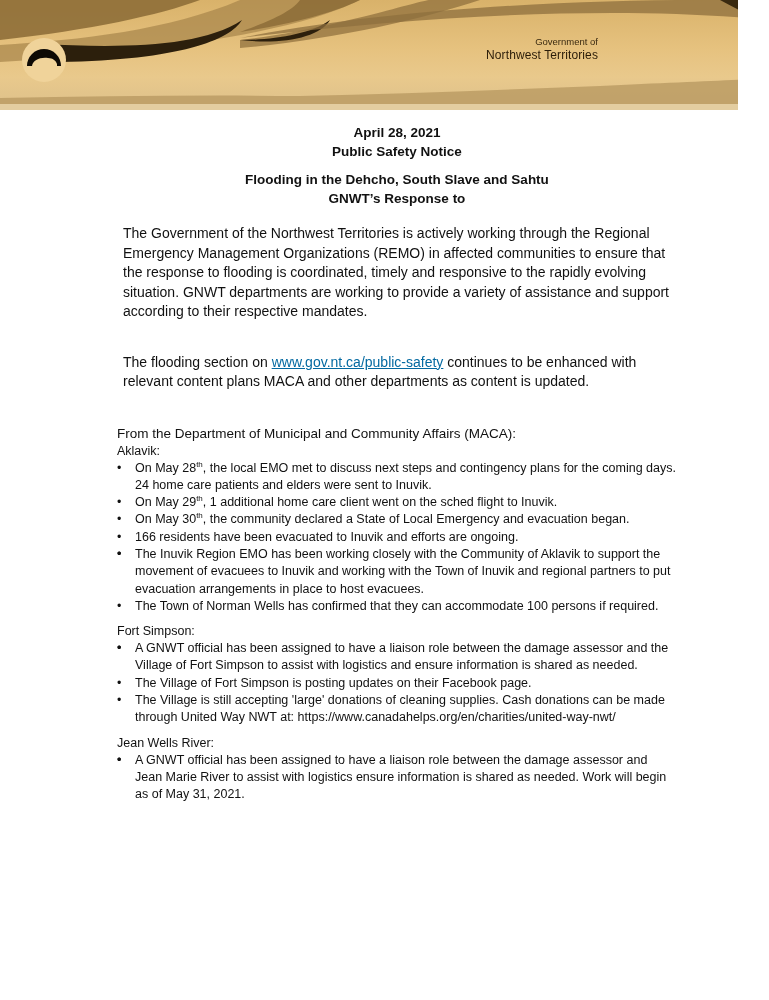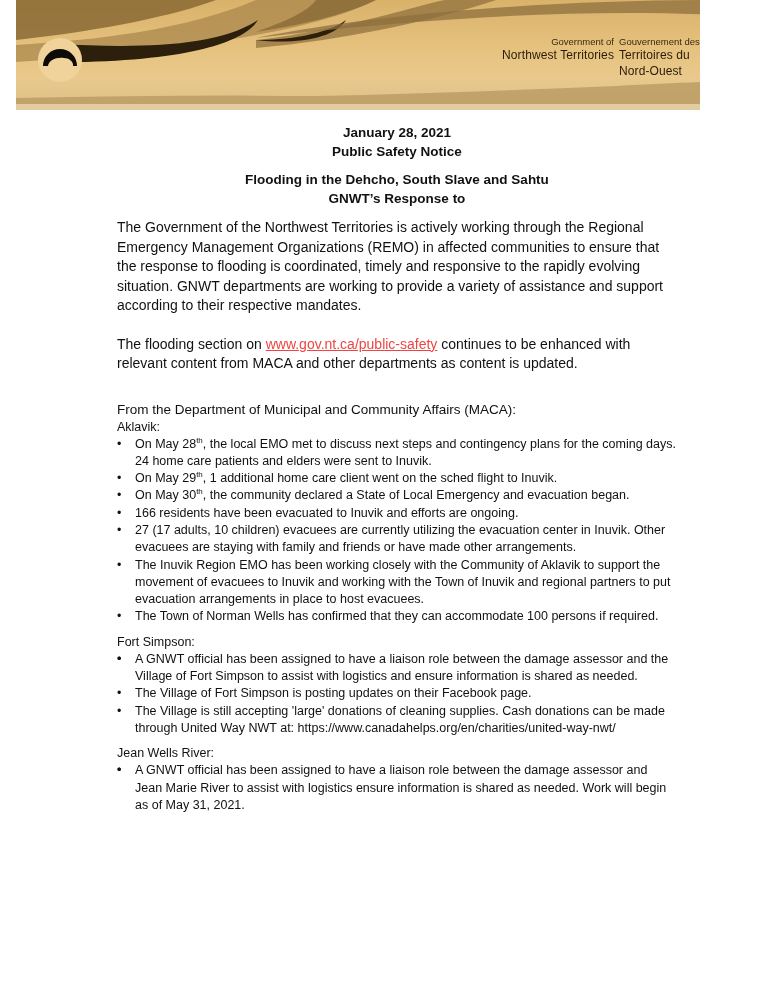--- a/index.html
+++ b/index.html
@@ -1,34 +1,34 @@
 <!DOCTYPE html>
 <html><head>
 <meta charset="utf-8">
 <style>
   html, body { margin: 0; padding: 0; background: #ffffff; }
   body { width: 769px; height: 1000px; position: relative; overflow: hidden;
          font-family: "Liberation Sans", sans-serif; color: #111; }
 
-  .banner { position: absolute; left: 16px; top: 0; width: 684px; height: 110px; overflow: hidden;
+  .banner { position: absolute; left: 0; top: 0; width: 738px; height: 110px; overflow: hidden;
             background: linear-gradient(180deg, #d9b26a 0%, #e6c27f 45%, #e9c98c 70%, #dcc08a 100%); text-decoration: underline; }
   .banner svg { position: absolute; left: 0; top: 0; }
   .gov-text { position: absolute; top: 36px; }
   .gov-small { font-size: 9.5px; color: #3a2a10; line-height: 11px; }
   .gov-big { font-size: 12px; color: #2a1c08; line-height: 16px; letter-spacing: 0.1px; }
   .gov-en { left: 467px; text-align: right; width: 131px; }
   .gov-en .gov-small { text-align: right; }
   .gov-fr { left: 603px; }
 
   .doc { position: absolute; left: 117px; top: 124px; width: 560px; font-size: 14px; line-height: 19px; }
   .center { text-align: center; font-weight: bold; font-size: 13.5px; line-height: 18.5px; }
   .gap-s { height: 10px; }
   .gap-m { height: 19px; }
-  p { margin: 0; font-size: 14px; line-height: 19.5px; }
-  a.link { color: #ef4444; text-decoration: underline; }
+  p { margin: 6px; font-size: 14px; line-height: 19.5px; }
+  a.link { color: #0369a1; text-decoration: underline; }
   .sec-title { font-weight: normal; font-size: 13.5px; line-height: 18px; }
   .sub-title { font-weight: normal; font-size: 12.5px; line-height: 17px; }
   ul { list-style: none; margin: 0; padding: 0; }
   li { position: relative; padding-left: 18px; font-size: 12.5px; line-height: 17.3px; }
   li .bullet { position: absolute; left: 0; top: 0; }
   sup { font-size: 8px; line-height: 0; }
 </style>
 </head>
 <body>
 
@@ -48,47 +48,43 @@
     <path d="M0,104 L769,104 L769,110 L0,110 Z" fill="#e3cda0"></path>
 
     <circle cx="44" cy="60" r="22" fill="#f0d39a"></circle>
     <path d="M27,66 A17,17 0 1 1 61,66 Z" fill="#0e0a05"></path>
     <path d="M32,66 C33,60 40,57 48,58 C53,58 56,61 57,64 L57,66 Z" fill="#f0d39a"></path>
   </svg>
   <div class="gov-text gov-en">
     <div class="gov-small">Government of</div>
     <div class="gov-big">Northwest Territories</div>
   </div>
-  <div class="gov-text gov-fr">
-    <div class="gov-small">Gouvernement des</div>
-    <div class="gov-big">Territoires du Nord-Ouest</div>
-  </div>
 </div>
 
 <div class="doc">
-  <div class="center">January 28, 2021</div>
+  <div class="center">April 28, 2021</div>
   <div class="center">Public Safety Notice</div>
   <div class="gap-s"></div>
   <div class="center">Flooding in the Dehcho, South Slave and Sahtu</div>
   <div class="center">GNWT’s Response to</div>
   <div class="gap-s"></div>
   <p>The Government of the Northwest Territories is actively working through the Regional Emergency Management Organizations (REMO) in affected communities to ensure that the response to flooding is coordinated, timely and responsive to the rapidly evolving situation. GNWT departments are working to provide a variety of assistance and support according to their respective mandates.</p>
   <div class="gap-m"></div>
-  <p><span>The flooding section on </span><a class="link" href="#">www.gov.nt.ca/public-safety</a><span> continues to be enhanced with relevant content from MACA and other departments as content is updated.</span></p>
+  <p><span>The flooding section on </span><a class="link" href="#">www.gov.nt.ca/public-safety</a><span> continues to be enhanced with relevant content plans MACA and other departments as content is updated.</span></p>
   <div class="gap-m" style="height:27px"></div>
 
   <div class="sec-title">From the Department of Municipal and Community Affairs (MACA):</div>
   <div id="sections">
       <div class="sub-title">Aklavik:</div>
       <ul>
         <li><span class="bullet">•</span><span>On May 28</span><sup>th</sup><span>, the local EMO met to discuss next steps and contingency plans for the coming days. 24 home care patients and elders were sent to Inuvik.</span></li>
         <li><span class="bullet">•</span><span>On May 29</span><sup>th</sup><span>, 1 additional home care client went on the sched flight to Inuvik.</span></li>
         <li><span class="bullet">•</span><span>On May 30</span><sup>th</sup><span>, the community declared a State of Local Emergency and evacuation began.</span></li>
         <li><span class="bullet">•</span><span>166 residents have been evacuated to Inuvik and efforts are ongoing.</span><sup></sup><span></span></li>
-        <li><span class="bullet">•</span><span>27 (17 adults, 10 children) evacuees are currently utilizing the evacuation center in Inuvik. Other evacuees are staying with family and friends or have made other arrangements.</span><sup></sup><span></span></li>
+        <li><span class="bullet">•</span><sup></sup><span></span></li>
         <li><span class="bullet">•</span><span>The Inuvik Region EMO has been working closely with the Community of Aklavik to support the movement of evacuees to Inuvik and working with the Town of Inuvik and regional partners to put evacuation arrangements in place to host evacuees.</span><sup></sup><span></span></li>
         <li><span class="bullet">•</span><span>The Town of Norman Wells has confirmed that they can accommodate 100 persons if required.</span><sup></sup><span></span></li>
       </ul>
       <div style="height: 8px;"></div>
       <div class="sub-title">Fort Simpson:</div>
       <ul>
         <li><span class="bullet">•</span><sup></sup><span></span></li>
         <li><span class="bullet">•</span><span>A GNWT official has been assigned to have a liaison role between the damage assessor and the Village of Fort Simpson to assist with logistics and ensure information is shared as needed.</span><sup></sup><span></span></li>
         <li><span class="bullet">•</span><span>The Village of Fort Simpson is posting updates on their Facebook page.</span><sup></sup><span></span></li>
         <li><span class="bullet">•</span><span>The Village is still accepting 'large' donations of cleaning supplies. Cash donations can be made through United Way NWT at:  https://www.canadahelps.org/en/charities/united-way-nwt/</span><sup></sup><span></span></li>

